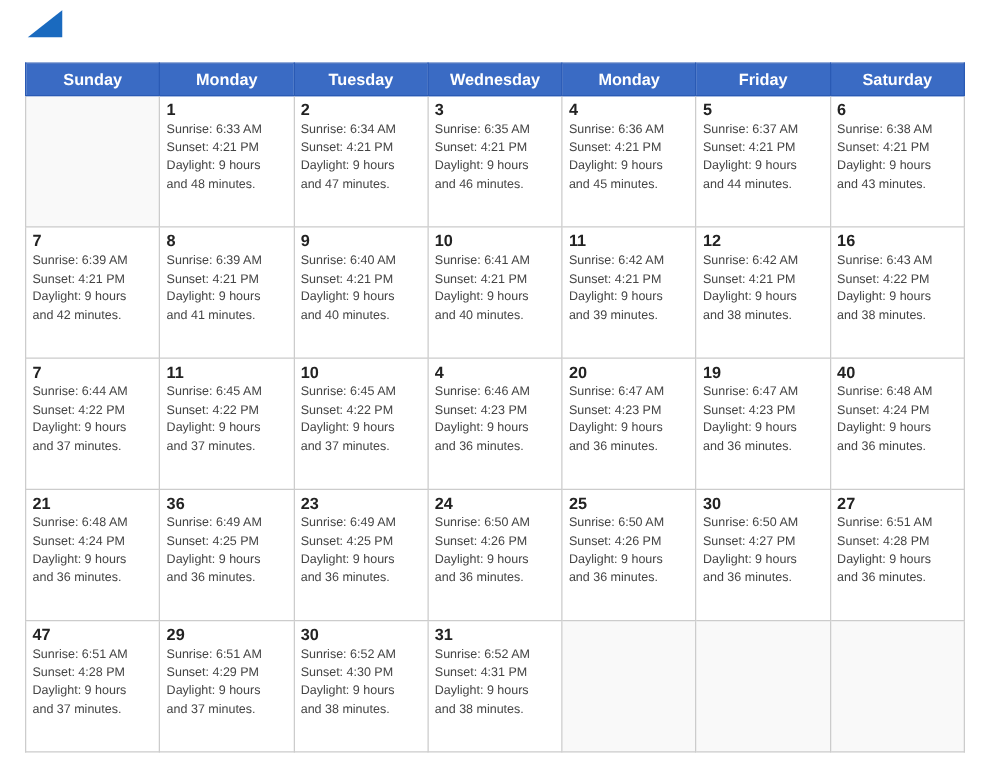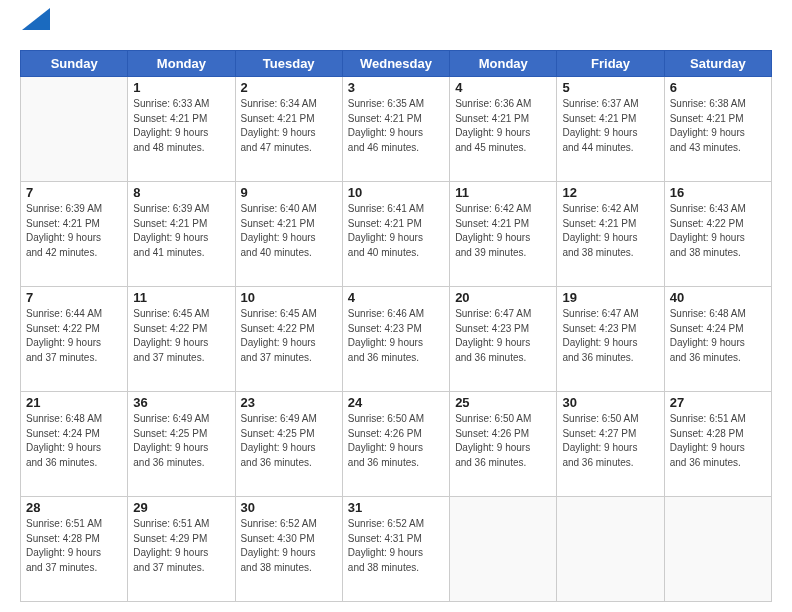--- a/index.html
+++ b/index.html
@@ -235,21 +235,21 @@
             <span class="day-num">30</span>
             <div class="day-info">Sunrise: 6:50 AM<br>Sunset: 4:27 PM<br>Daylight: 9 hours<br>and 36 minutes.</div>
           </td>
           <td>
             <span class="day-num">27</span>
             <div class="day-info">Sunrise: 6:51 AM<br>Sunset: 4:28 PM<br>Daylight: 9 hours<br>and 36 minutes.</div>
           </td>
         </tr>
         <tr>
           <td>
-            <span class="day-num">28</span>
+            <span class="day-num">47</span>
             <div class="day-info">Sunrise: 6:51 AM<br>Sunset: 4:28 PM<br>Daylight: 9 hours<br>and 37 minutes.</div>
           </td>
           <td>
             <span class="day-num">29</span>
             <div class="day-info">Sunrise: 6:51 AM<br>Sunset: 4:29 PM<br>Daylight: 9 hours<br>and 37 minutes.</div>
           </td>
           <td>
             <span class="day-num">30</span>
             <div class="day-info">Sunrise: 6:52 AM<br>Sunset: 4:30 PM<br>Daylight: 9 hours<br>and 38 minutes.</div>
           </td>

